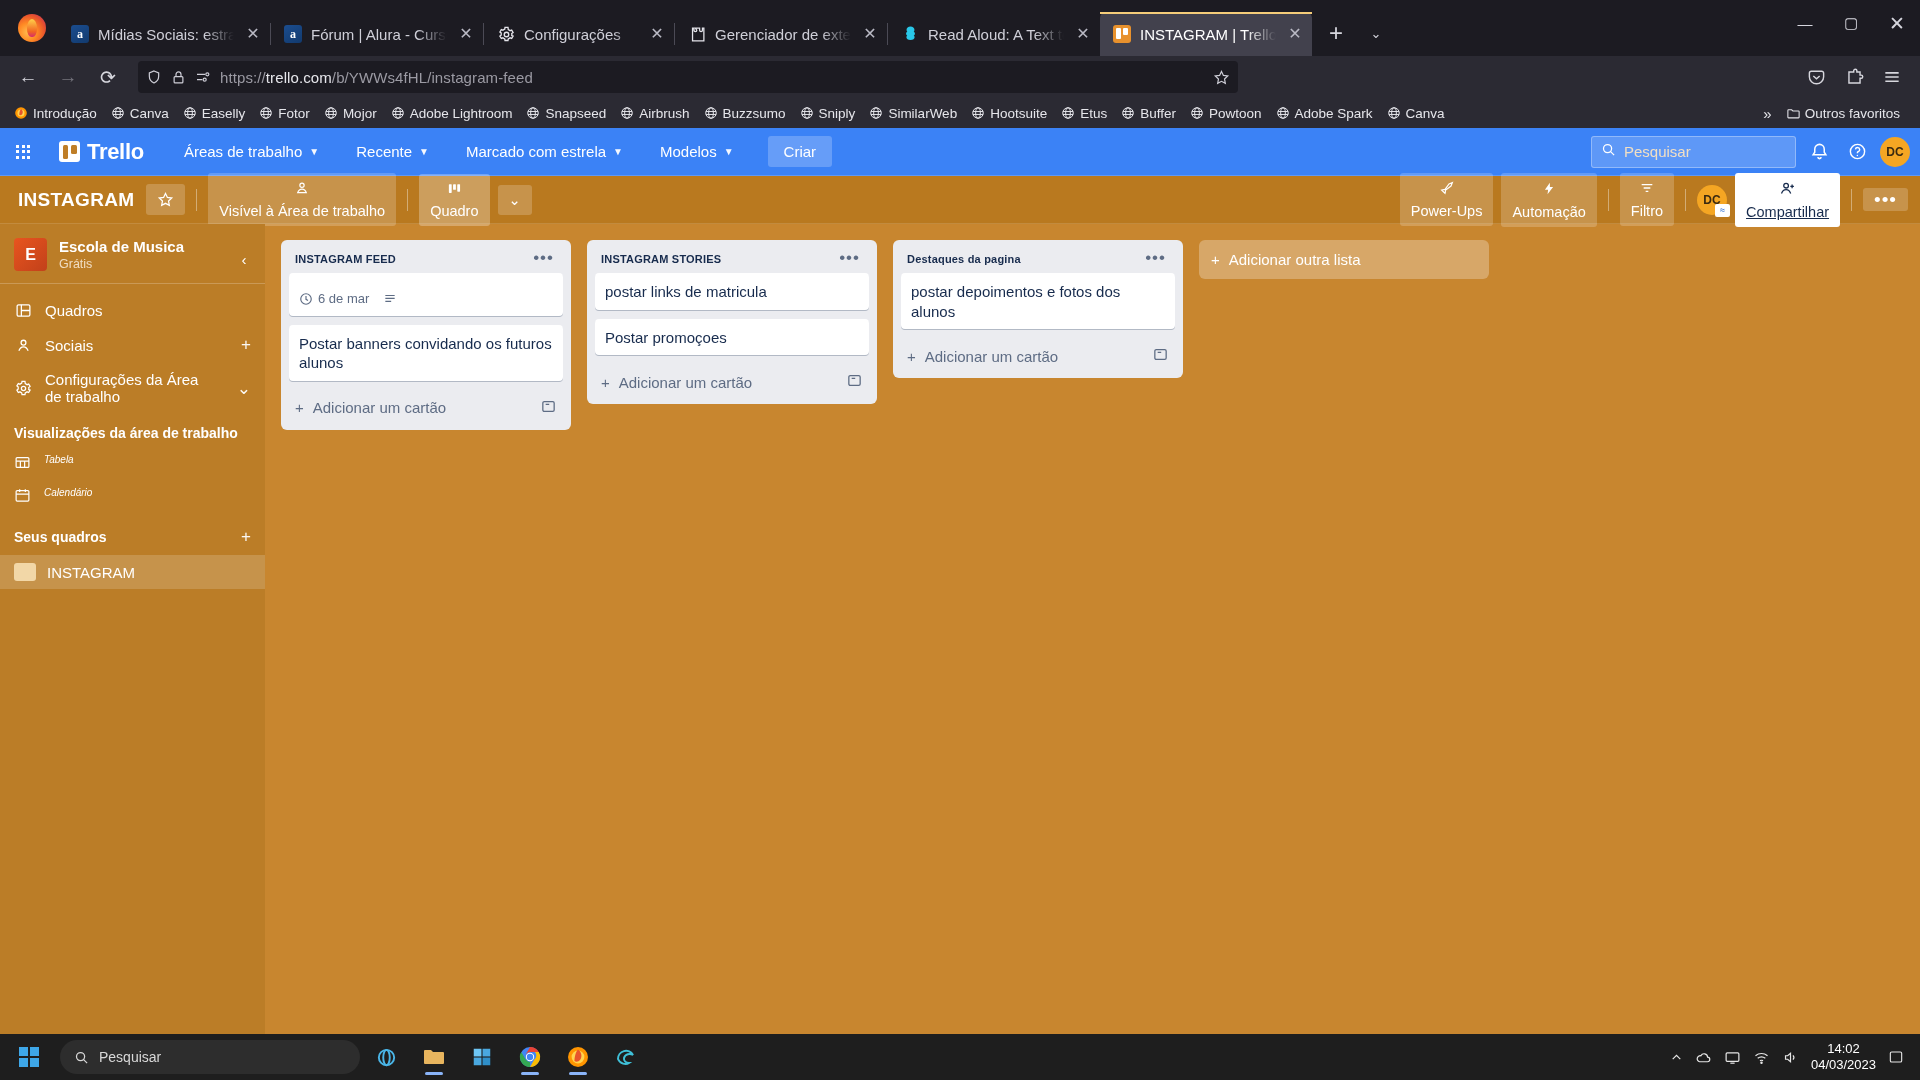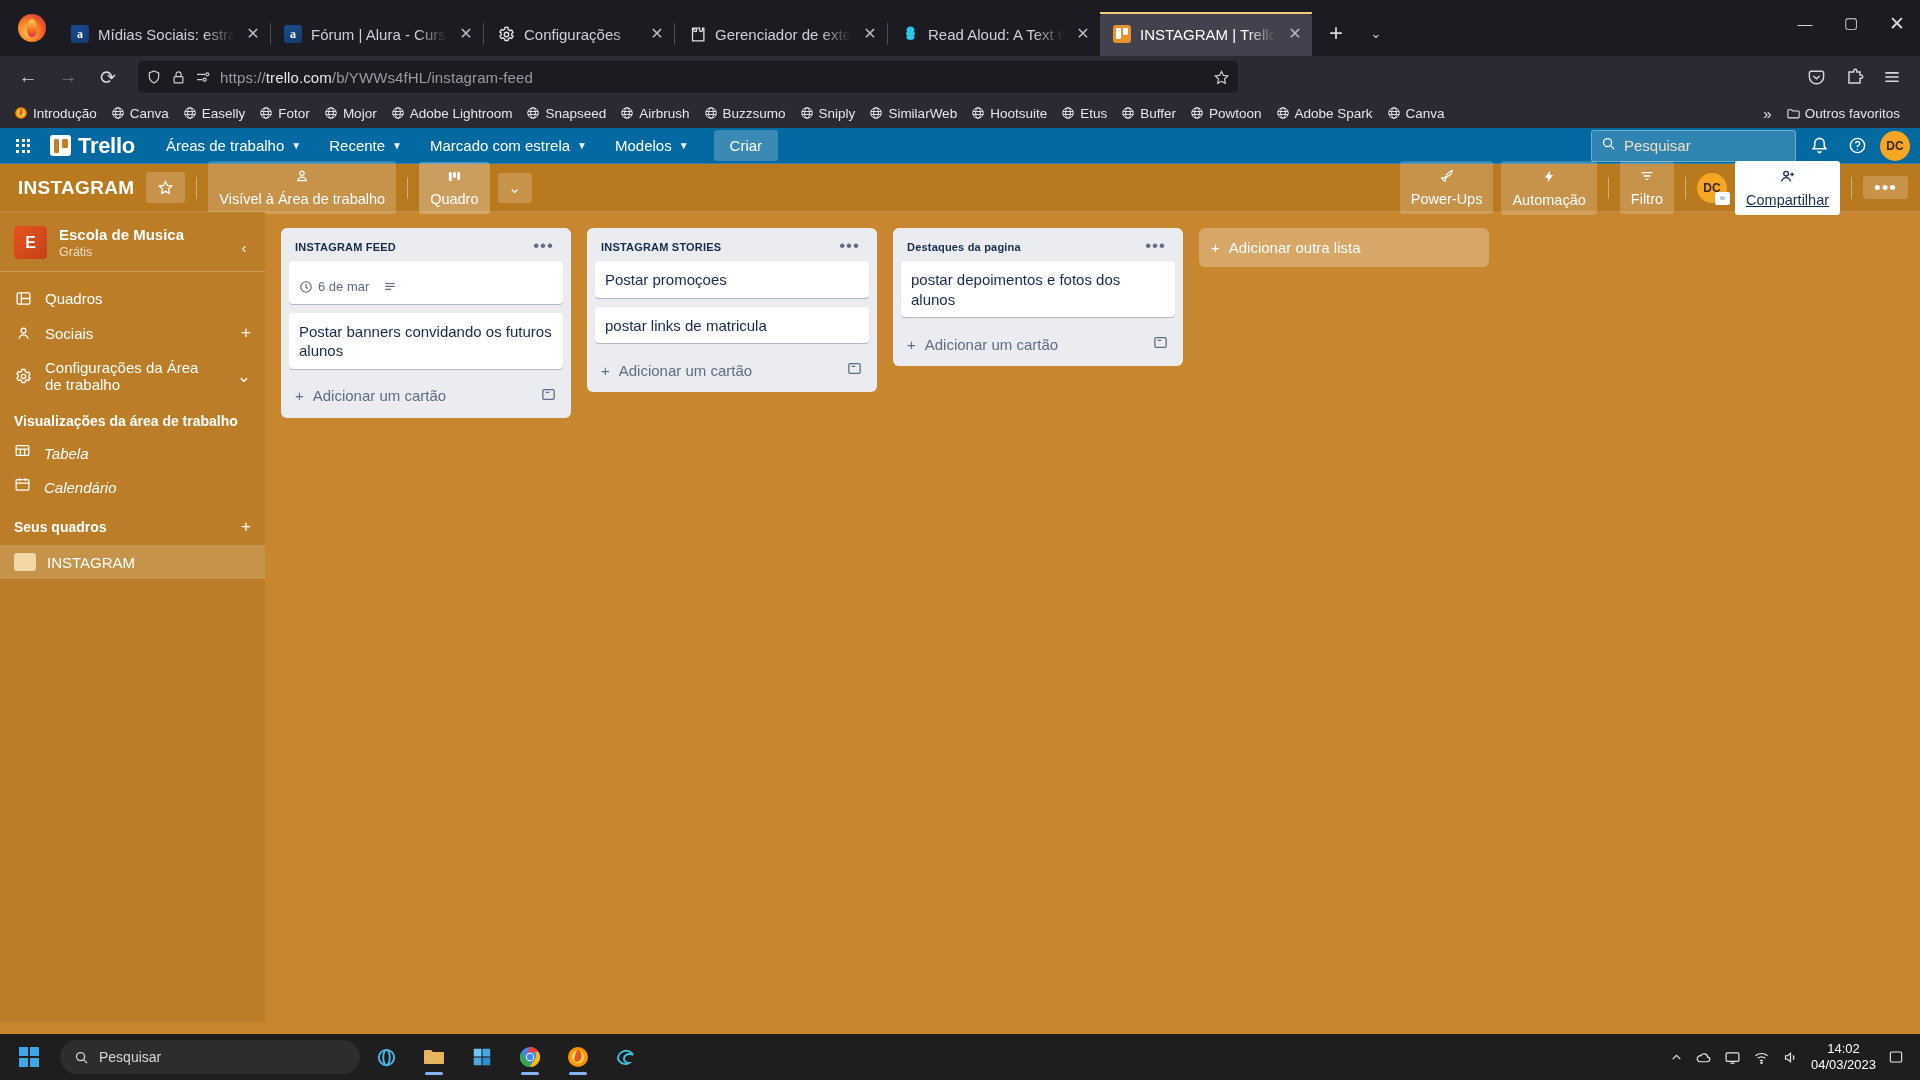--- a/index.html
+++ b/index.html
@@ -75,21 +75,21 @@
 
   .bookmarks { height:30px; background:#2b2a33; display:flex; align-items:center;
                padding:0 8px; gap:2px; color:#e6e6eb; font-size:13.5px; }
   .bm { display:flex; align-items:center; gap:5px; padding:3px 6px; border-radius:4px; white-space:nowrap; }
   .bm .globe { width:14px;height:14px; flex:0 0 14px; }
   .bm-right { margin-left:auto; display:flex; align-items:center; gap:10px; padding-right:6px; }
   .chev2 { font-size:15px; letter-spacing:-2px; }
 
   
   .trello-nav {
-    height:36px; background:#0369a1; display:flex; align-items:center; gap:6px;
+    height:48px; background:#3b82f6; display:flex; align-items:center; gap:15px;
     padding:0 10px 0 8px; border-bottom:1px solid rgba(255,255,255,.18);
   }
   .grid-ic { width:30px;height:30px; display:flex;align-items:center;justify-content:center; }
   .grid-ic span { display:grid; grid-template-columns:repeat(3,3px); gap:2.5px; }
   .grid-ic i { width:3px;height:3px;background:#fff;display:block; }
   .trello-logo { display:flex; align-items:center; gap:7px; margin:0 14px 0 6px; }
   .trello-mark { width:21px;height:21px;background:#fff;border-radius:3px;position:relative; }
   .trello-mark i { position:absolute; background:#bf7e27; border-radius:1.5px; }
   .trello-mark i:nth-child(1){ left:3.5px;top:3.5px;width:5.5px;height:14px; }
   .trello-mark i:nth-child(2){ left:12px;top:3.5px;width:5.5px;height:9px; }
@@ -155,21 +155,21 @@
   .collapse { position:absolute; right:10px; top:24px; width:22px;height:22px;
               display:flex;align-items:center;justify-content:center;font-size:15px; }
   .side-list { padding:10px 0 0 0; }
   .side-item {
     display:flex; align-items:center; gap:13px; padding:8px 14px; font-size:15px;
     color:#fff; position:relative;
   }
   .side-item .si-ic { width:18px; flex:0 0 18px; display:flex; align-items:center; justify-content:center; }
   .side-item .plus, .side-item .chev { margin-left:auto; font-size:17px; opacity:.95; }
   .side-head { font-size:14px; font-weight:bold; padding:12px 14px 6px 14px; }
-  .side-sub { display:flex; align-items:flex-end; gap:13px; padding:7px 14px; font-size:15px;
+  .side-sub { display:flex; align-items:flex-start; gap:13px; padding:7px 14px; font-size:10px;
               font-style:italic; color:#fff; }
   .board-item { display:flex; align-items:center; gap:11px; padding:8px 14px; font-size:15px;
                 background:rgba(255,255,255,.17); }
   .board-swatch { width:22px;height:18px;border-radius:3px;background:#f2d7a7; flex:0 0 22px; }
   .premium {
     margin:auto 12px 14px 12px; background:linear-gradient(90deg,#6b2fb5,#8a3fd1);
     border-radius:4px; padding:12px 10px; display:flex; align-items:center; gap:10px;
     color:#fff; font-size:14.5px; line-height:1.25;
   }
 
@@ -748,24 +748,24 @@
         </span>
       </div>
     </div>
 
     <div class="list">
       <div class="list-head">
         <div class="list-title">INSTAGRAM STORIES</div>
         <div class="list-menu">•••</div>
       </div>
       <div class="card">
+        <div>postar links de matricula</div>
+      </div>
+      <div class="card">
         <div>Postar promoçoes</div>
-      </div>
-      <div class="card">
-        <div>postar links de matricula</div>
       </div>
       <div class="add-card">
         <span>+</span>
         <span>Adicionar um cartão</span>
         <span class="tpl">
           <svg width="17" height="17" viewBox="0 0 24 24" fill="none" stroke="#5e6c84" stroke-width="1.8">
             <rect x="4" y="5" width="16" height="14" rx="2"></rect>
               <path d="M8 9h5"></path>
           </svg>
         </span>

